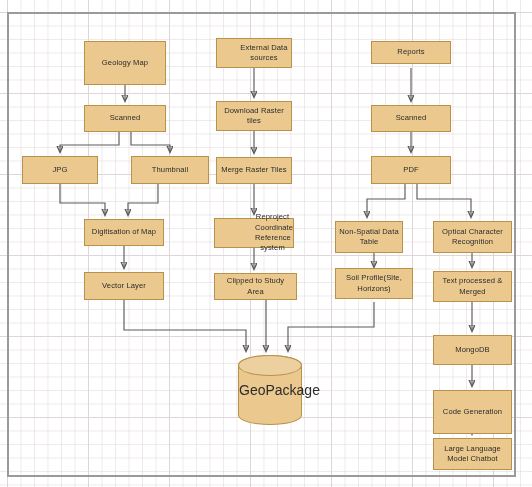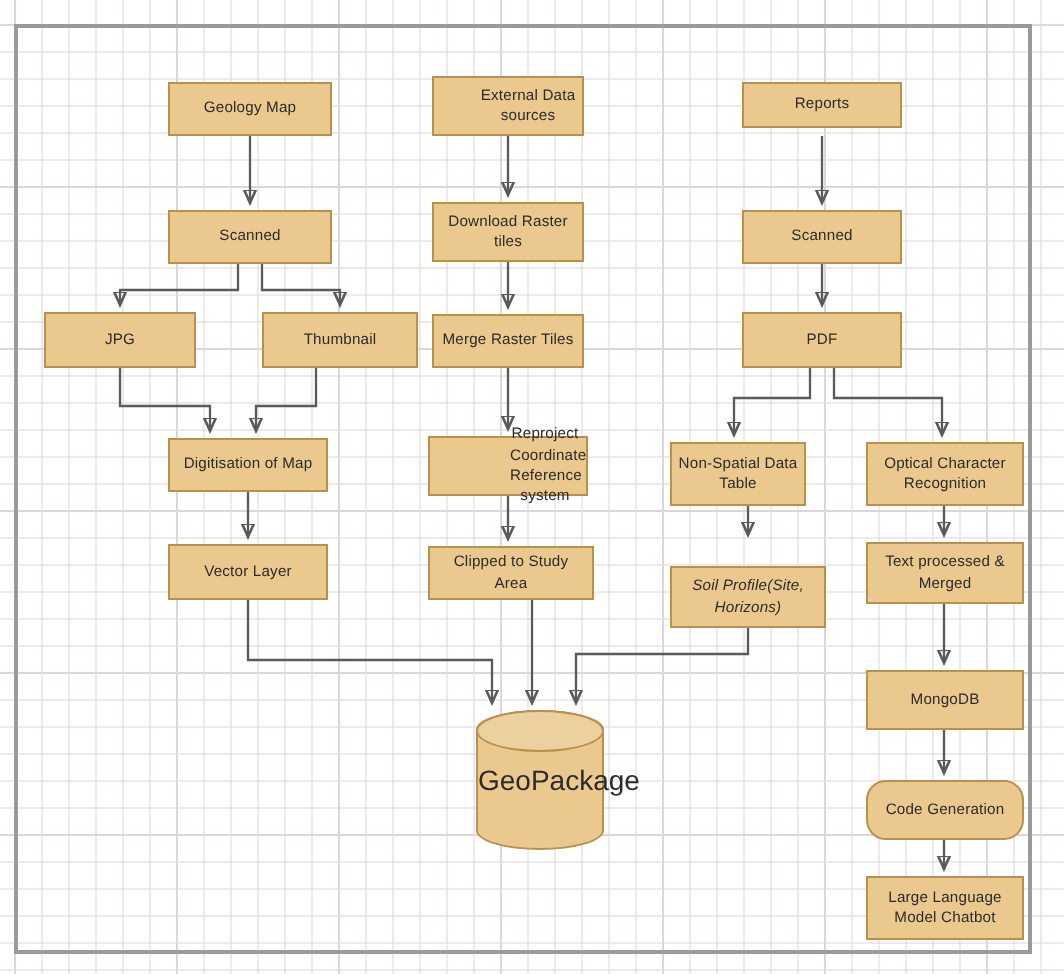--- a/index.html
+++ b/index.html
@@ -130,21 +130,21 @@
     <line x1="374" y1="253" x2="374" y2="267" marker-end="url(#arrow)"></line>
     <line x1="472" y1="253" x2="472" y2="267" marker-end="url(#arrow)"></line>
 
     <path d="M374,302 L374,327 L288,327 L288,351" marker-end="url(#arrow)"></path>
     <line x1="472" y1="302" x2="472" y2="331" marker-end="url(#arrow)"></line>
     <line x1="472" y1="365" x2="472" y2="386" marker-end="url(#arrow)"></line>
     <line x1="472" y1="420" x2="472" y2="434" marker-end="url(#arrow)"></line>
   </svg>
 
   <div id="nodes-layer">
-      <div class="node" style="left: 84px; top: 41px; width: 82px; height: 27px;">
+      <div class="node" style="left: 84px; top: 41px; width: 82px; height: 44px;">
         <span>Geology Map</span>
       </div>
       <div class="node" style="left: 216px; top: 38px; width: 76px; height: 30px; padding-left: 23px;">
         <span>External Data<br>sources</span>
       </div>
       <div class="node" style="left: 371px; top: 41px; width: 80px; height: 23px;">
         <span>Reports</span>
       </div>
       <div class="node" style="left: 84px; top: 105px; width: 82px; height: 27px;">
         <span>Scanned</span>
@@ -178,33 +178,33 @@
       </div>
       <div class="node" style="left: 433px; top: 221px; width: 79px; height: 32px;">
         <span>Optical Character<br>Recognition</span>
       </div>
       <div class="node" style="left: 84px; top: 272px; width: 80px; height: 28px;">
         <span>Vector Layer</span>
       </div>
       <div class="node" style="left: 214px; top: 273px; width: 83px; height: 27px;">
         <span>Clipped to Study Area</span>
       </div>
-      <div class="node" style="left: 335px; top: 283px; width: 78px; height: 31px; font-style: italic;">
+      <div class="node" style="left: 335px; top: 268px; width: 78px; height: 31px;">
         <span>Soil Profile(Site,<br>Horizons)</span>
       </div>
       <div class="node" style="left: 433px; top: 271px; width: 79px; height: 31px;">
         <span>Text processed &amp;<br>Merged</span>
       </div>
       <div class="cylinder" style="left: 238px; top: 355px; width: 64px; height: 70px;">
         <span>GeoPackage</span>
       </div>
       <div class="node" style="left: 433px; top: 335px; width: 79px; height: 30px;">
         <span>MongoDB</span>
       </div>
-      <div class="node" style="left: 433px; top: 390px; width: 79px; height: 30px; border-radius: 10px;">
+      <div class="node" style="left: 433px; top: 390px; width: 79px; height: 44px;">
         <span>Code Generation</span>
       </div>
       <div class="node" style="left: 433px; top: 438px; width: 79px; height: 32px;">
         <span>Large Language<br>Model Chatbot</span>
       </div>
     </div>
 
   <div id="frame"></div>
 </div>
 

